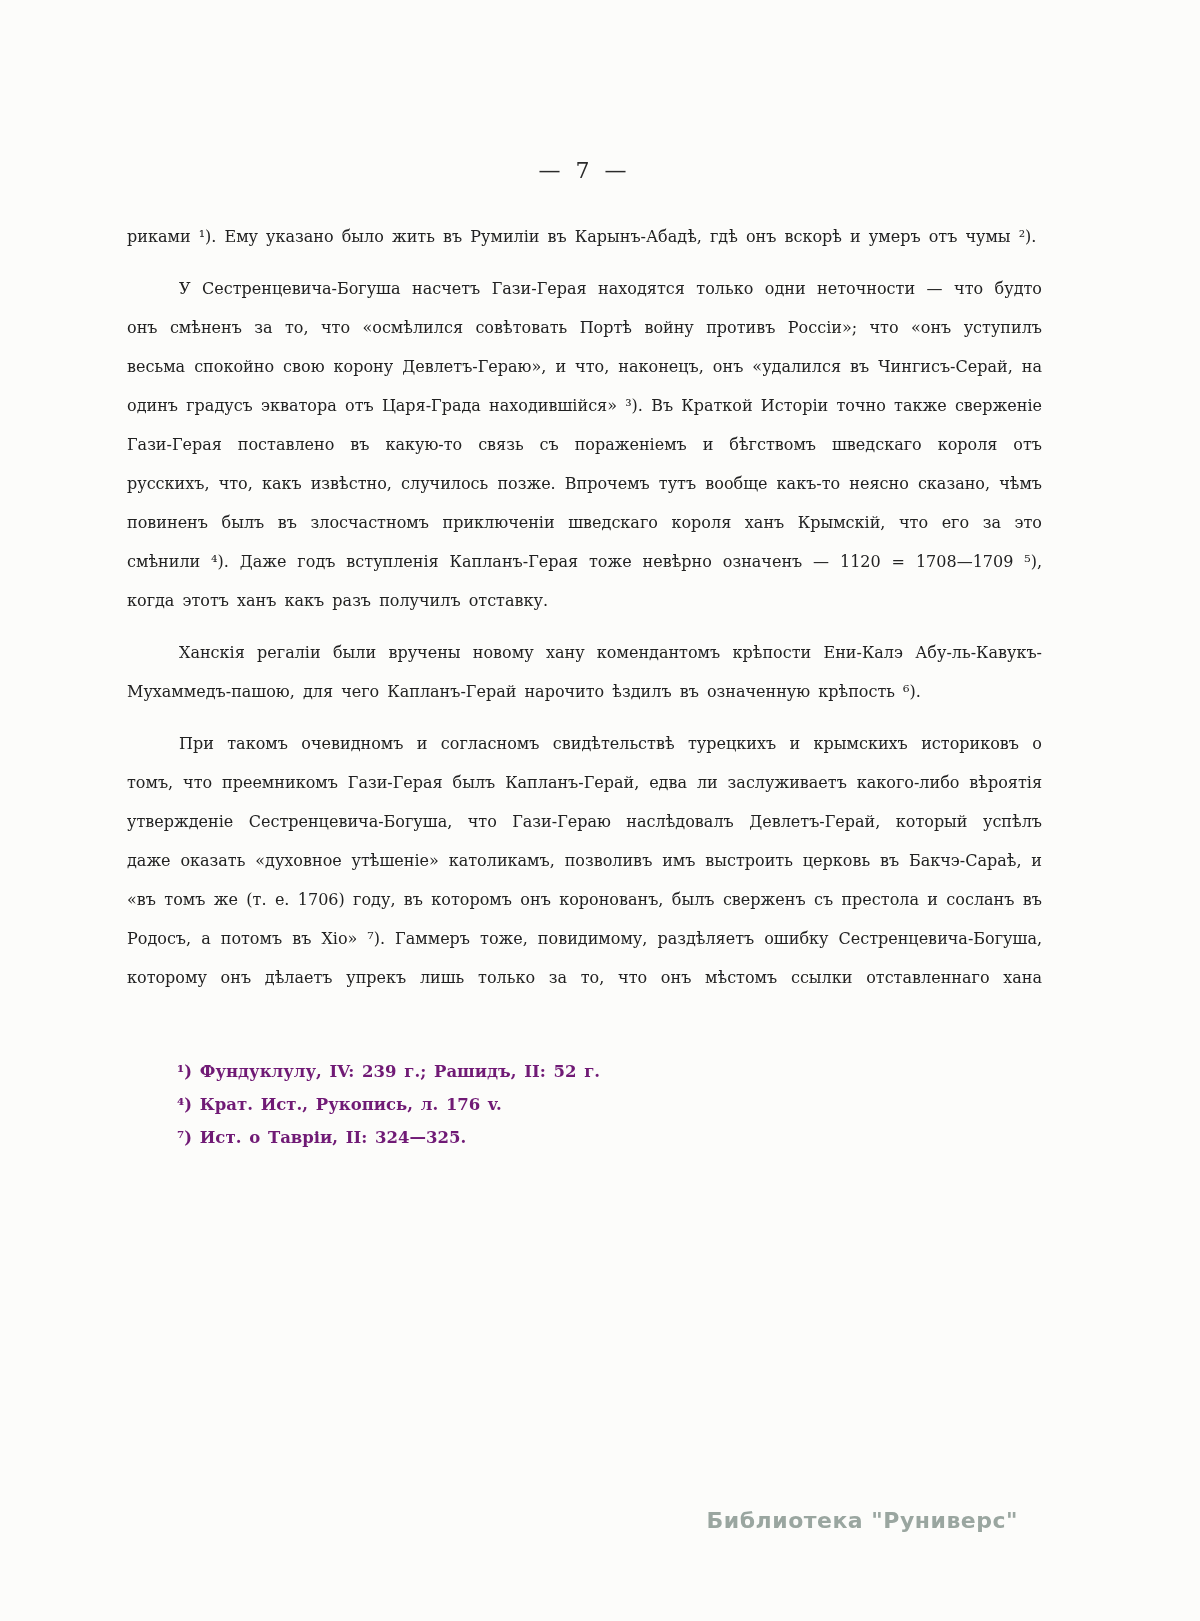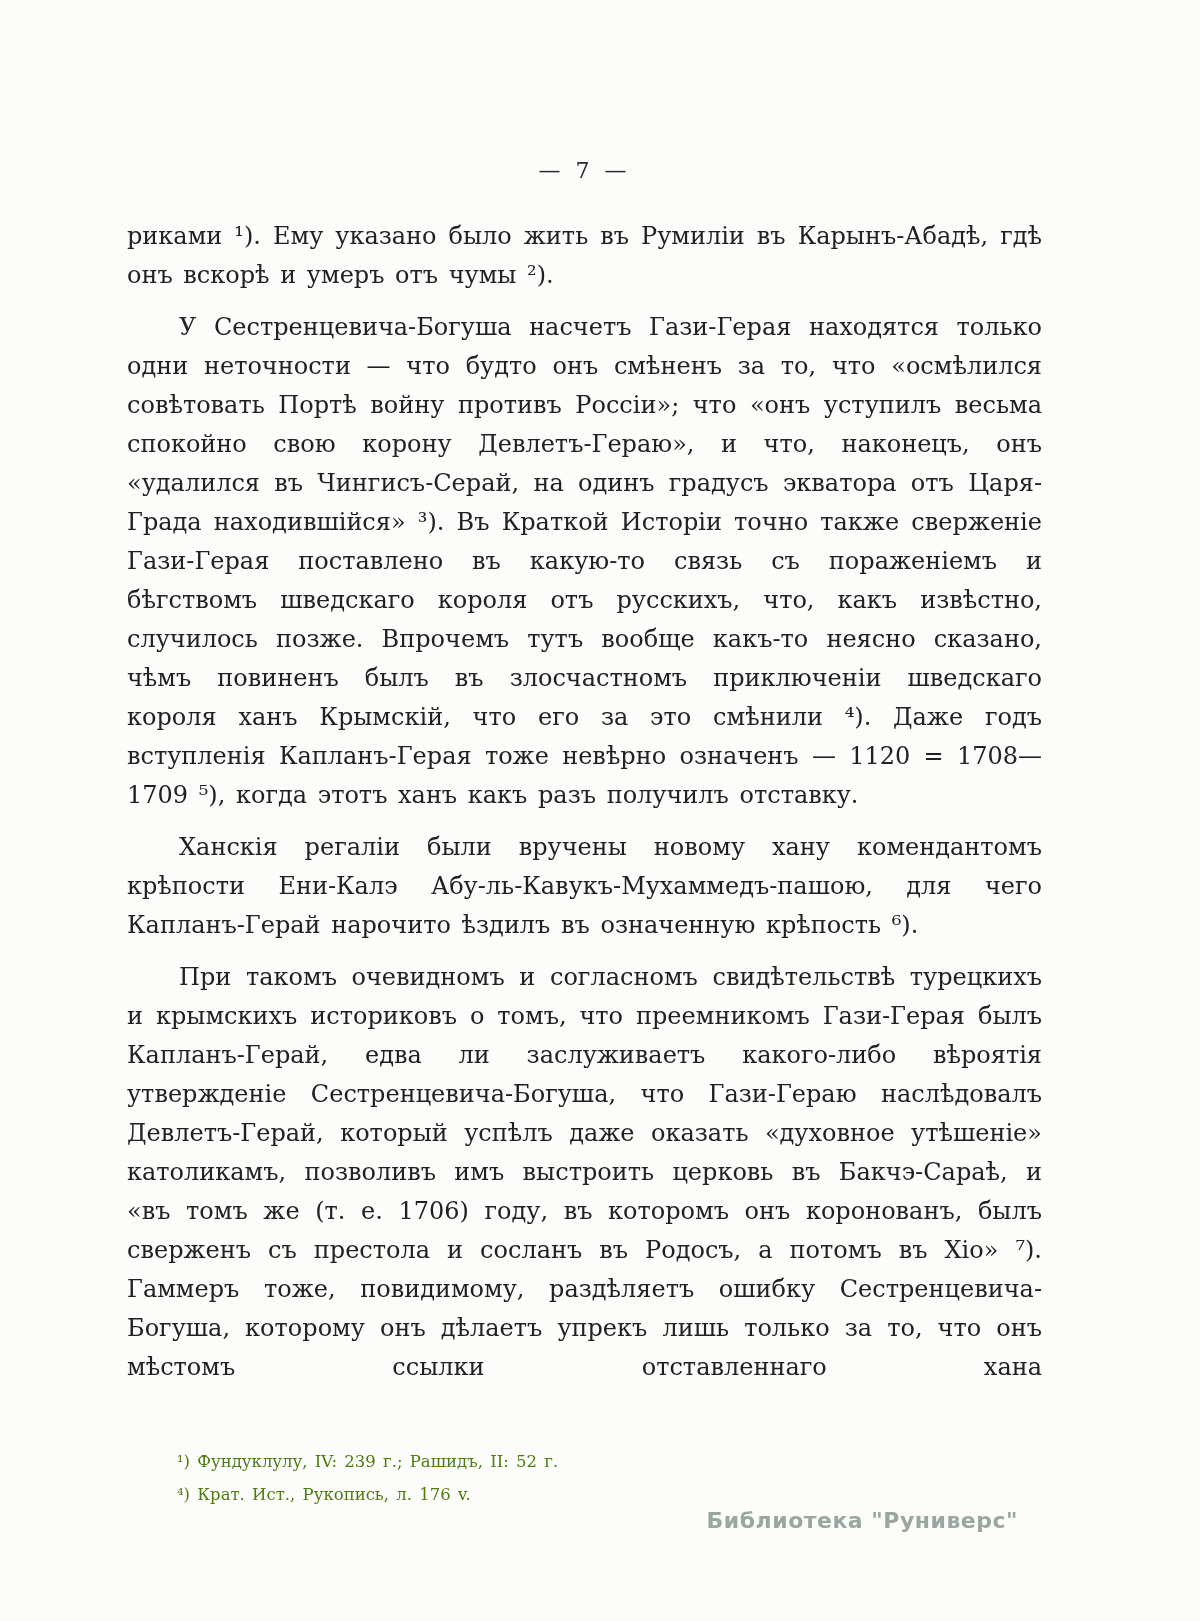--- a/index.html
+++ b/index.html
@@ -28,21 +28,21 @@
     font-size: 22px;
     letter-spacing: 4px;
     color: #2a2a2a;
   }
   .text-block {
     text-align: justify;
   }
   .para {
     margin: 0 0 0 0;
     padding: 0;
-    font-size: 24px;
+    font-size: 16px;
     line-height: 39px;
     word-spacing: 3px;
     text-indent: 52px;
     margin-top: 13px;
   }
   .para.continuation {
     text-indent: 0;
     margin-top: 0;
   }
   .para.justify-last {
@@ -51,21 +51,22 @@
   .footnotes {
     margin-top: 58px;
     padding-left: 50px;
   }
   .footnote {
     margin: 0;
     padding: 0;
     font-size: 16.5px;
     line-height: 33px;
     word-spacing: 2px;
-    color: #4d7c0f;
+    color: #701a75;
+    font-weight: bold;
   }
   .watermark {
     position: absolute;
     right: 182px;
     bottom: 88px;
     font-family: "DejaVu Sans", "Liberation Sans", sans-serif;
     font-weight: bold;
     font-size: 22px;
     color: #9aa6a0;
     letter-spacing: 0.5px;
@@ -83,17 +84,18 @@
   <main class="text-block">
     <p class="para continuation">риками ¹). Ему указано было жить въ Румиліи въ Карынъ-Абадѣ, гдѣ онъ вскорѣ и умеръ отъ чумы ²).</p>
     <p class="para">У Сестренцевича-Богуша насчетъ Гази-Герая находятся только одни неточности — что будто онъ смѣненъ за то, что «осмѣлился совѣтовать Портѣ войну противъ Россіи»; что «онъ уступилъ весьма спокойно свою корону Девлетъ-Гераю», и что, наконецъ, онъ «удалился въ Чингисъ-Серай, на одинъ градусъ экватора отъ Царя-Града находившійся» ³). Въ Краткой Исторіи точно также сверженіе Гази-Герая поставлено въ какую-то связь съ пораженіемъ и бѣгствомъ шведскаго короля отъ русскихъ, что, какъ извѣстно, случилось позже. Впрочемъ тутъ вообще какъ-то неясно сказано, чѣмъ повиненъ былъ въ злосчастномъ приключеніи шведскаго короля ханъ Крымскій, что его за это смѣнили ⁴). Даже годъ вступленія Капланъ-Герая тоже невѣрно означенъ — 1120 = 1708—1709 ⁵), когда этотъ ханъ какъ разъ получилъ отставку.</p>
     <p class="para">Ханскія регаліи были вручены новому хану комендантомъ крѣпости Ени-Калэ Абу-ль-Кавукъ-Мухаммедъ-пашою, для чего Капланъ-Герай нарочито ѣздилъ въ означенную крѣпость ⁶).</p>
     <p class="para justify-last">При такомъ очевидномъ и согласномъ свидѣтельствѣ турецкихъ и крымскихъ историковъ о томъ, что преемникомъ Гази-Герая былъ Капланъ-Герай, едва ли заслуживаетъ какого-либо вѣроятія утвержденіе Сестренцевича-Богуша, что Гази-Гераю наслѣдовалъ Девлетъ-Герай, который успѣлъ даже оказать «духовное утѣшеніе» католикамъ, позволивъ имъ выстроить церковь въ Бакчэ-Сараѣ, и «въ томъ же (т. е. 1706) году, въ которомъ онъ коронованъ, былъ сверженъ съ престола и сосланъ въ Родосъ, а потомъ въ Хіо» ⁷). Гаммеръ тоже, повидимому, раздѣляетъ ошибку Сестренцевича-Богуша, которому онъ дѣлаетъ упрекъ лишь только за то, что онъ мѣстомъ ссылки отставленнаго хана</p>
   </main>
 
   <section class="footnotes">
     <p class="footnote">¹) Фундуклулу, IV: 239 г.; Рашидъ, II: 52 г.</p>
     <p class="footnote">⁴) Крат. Ист., Рукопись, л. 176 v.</p>
+    <p class="footnote">⁷) Ист. о Тавріи, II: 324—325.</p>
   </section>
 
   <div class="watermark">Библиотека "Руниверс"</div>
 
 </div>
 
 </body></html>

